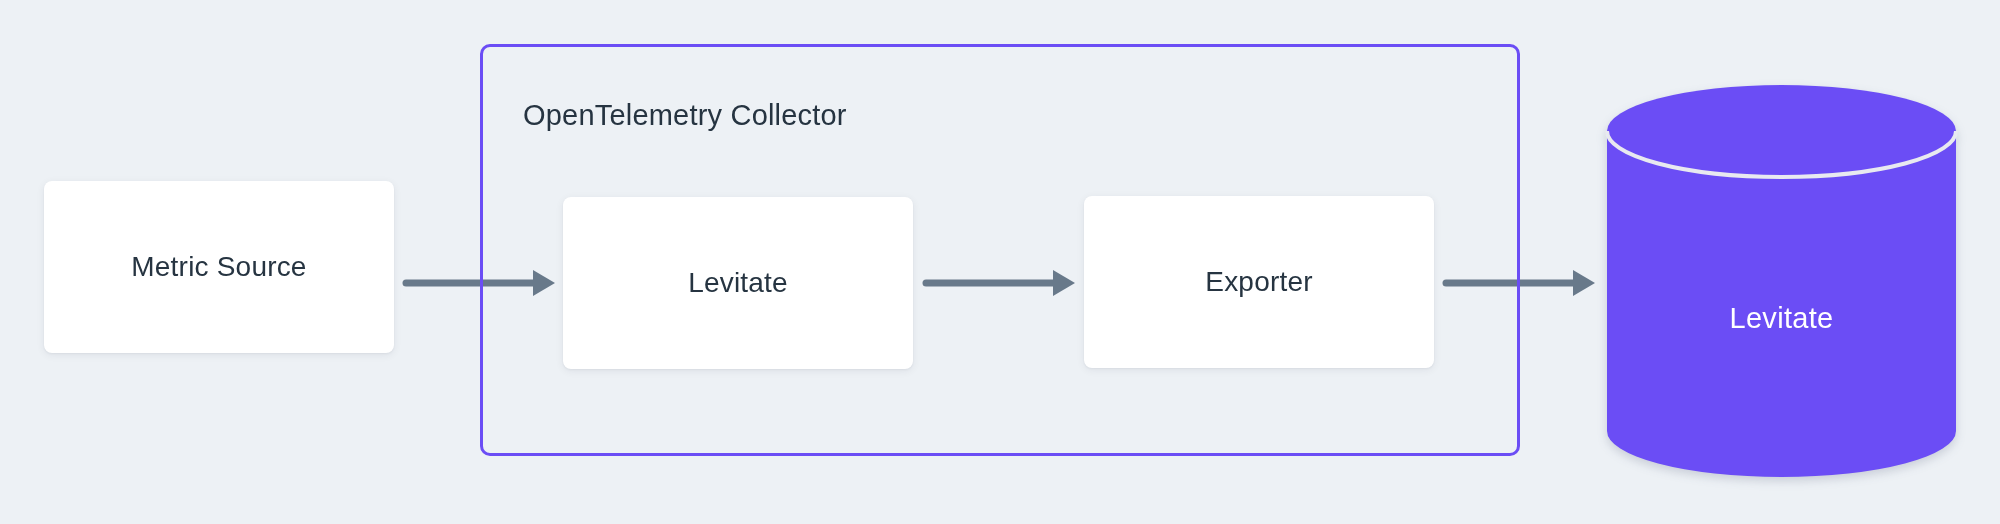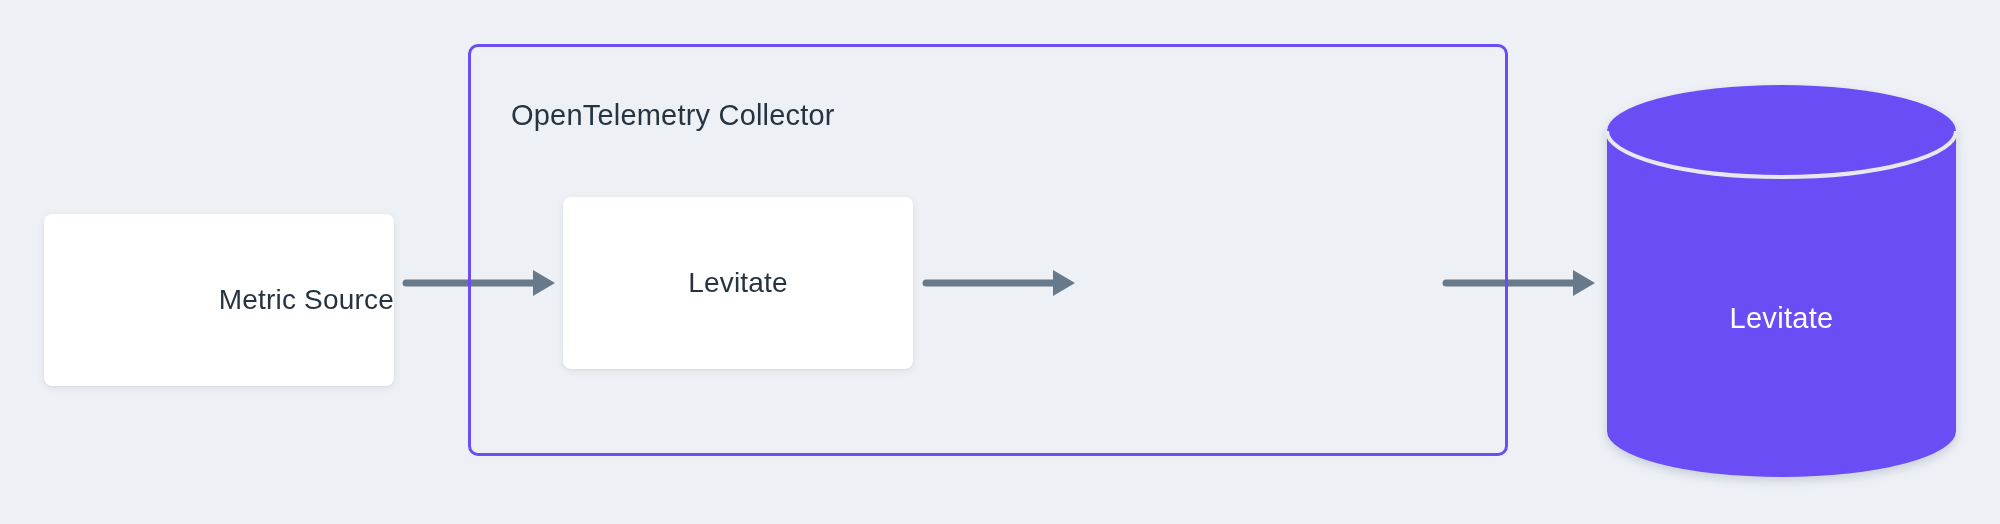--- a/index.html
+++ b/index.html
@@ -19,21 +19,21 @@
   .layer {
     position: absolute;
     left: 0;
     top: 0;
     width: 2000px;
     height: 524px;
   }
   
   .otel-container {
     position: absolute;
-    left: 468px;
+    left: 480px;
     top: 44px;
     width: 1040px;
     height: 412px;
     border: 3.5px solid #6b4df5;
     border-radius: 10px;
     box-sizing: border-box;
     background: transparent;
     z-index: 2;
   }
   .otel-title {
@@ -59,21 +59,21 @@
     justify-content: center;
     z-index: 3;
   }
   .node-label {
     font-size: 28px;
     font-weight: 500;
     color: #263441;
     letter-spacing: 0.2px;
     white-space: nowrap;
   }
-  .node-metric-source { left: 44px;  top: 214px; justify-content: flex-end; }
+  .node-metric-source { left: 44px;  top: 181px; }
   .node-receiver      { left: 563px; top: 197px; }
   .node-exporter      { left: 1084px; top: 196px; }
   .cylinder-group {
     filter: drop-shadow(0 4px 5px rgba(40, 50, 90, 0.18));
   }
   .cylinder-label {
     font-family: "Liberation Sans", "DejaVu Sans", sans-serif;
     font-size: 29px;
     font-weight: 500;
     letter-spacing: 0.3px;
@@ -118,14 +118,17 @@
   </div>
 
   <div class="node node-metric-source">
     <span class="node-label">Metric Source</span>
   </div>
 
   <div class="node node-receiver">
     <span class="node-label">Levitate</span>
   </div>
 
+  <div class="node node-exporter">
+    <span class="node-label">Exporter</span>
+  </div>
 
 </div>
 
 </body></html>

